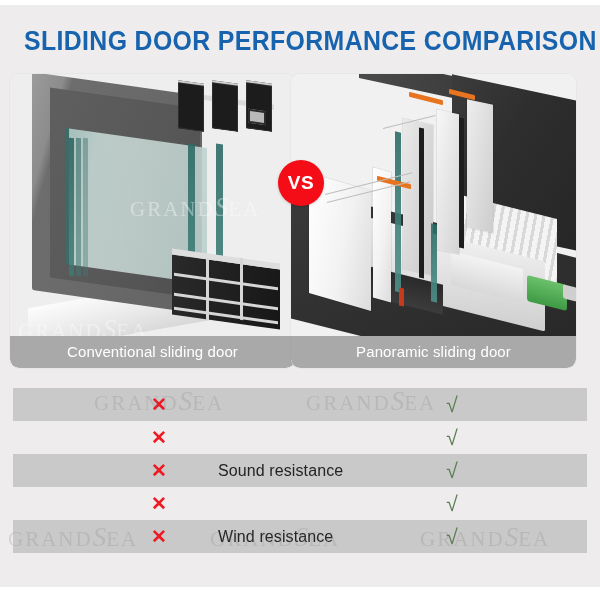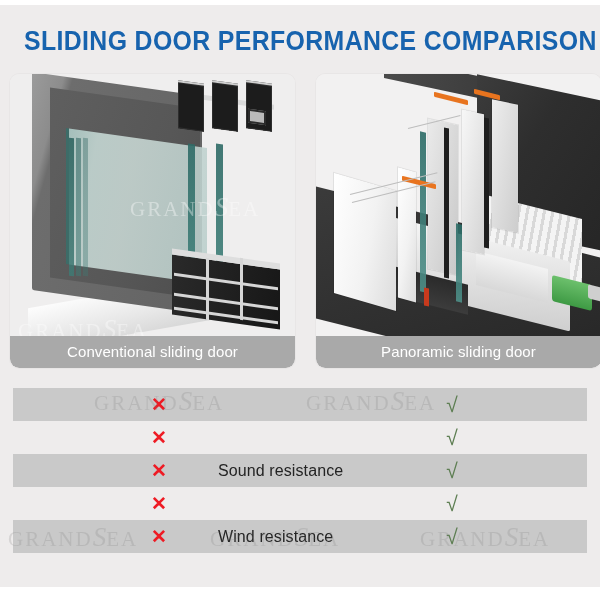--- a/index.html
+++ b/index.html
@@ -60,21 +60,21 @@
     position: absolute;
     top: 0;
     width: 285px;
     height: 294px;
     border-radius: 9px;
     overflow: hidden;
     background: #efeeee;
     box-shadow: 0 0 0 1px rgba(0,0,0,0.025);
   }
   .panel.left  { left: 0; }
-  .panel.right { left: 306px; }
+  .panel.right { left: 281px; }
 
   .panel-img {
     position: absolute;
     left: 0;
     top: 0;
     width: 285px;
     height: 262px;
     overflow: hidden;
     background: #efeeee;
   }
@@ -547,20 +547,21 @@
           <div class="thinline tl1"></div>
           <div class="thinline tl2"></div>
           <div class="thinline tl3"></div>
         </div>
 
       </div>
       <div class="panel-caption">Panoramic sliding door</div>
     </div>
   </div>
 
+  <div class="vs">VS</div>
 
   <div class="table">
 
     <div class="row shaded">
       <span class="cross">✕</span>
       <span class="tick">√</span>
     </div>
 
     <div class="row plain">
       <span class="cross">✕</span>

